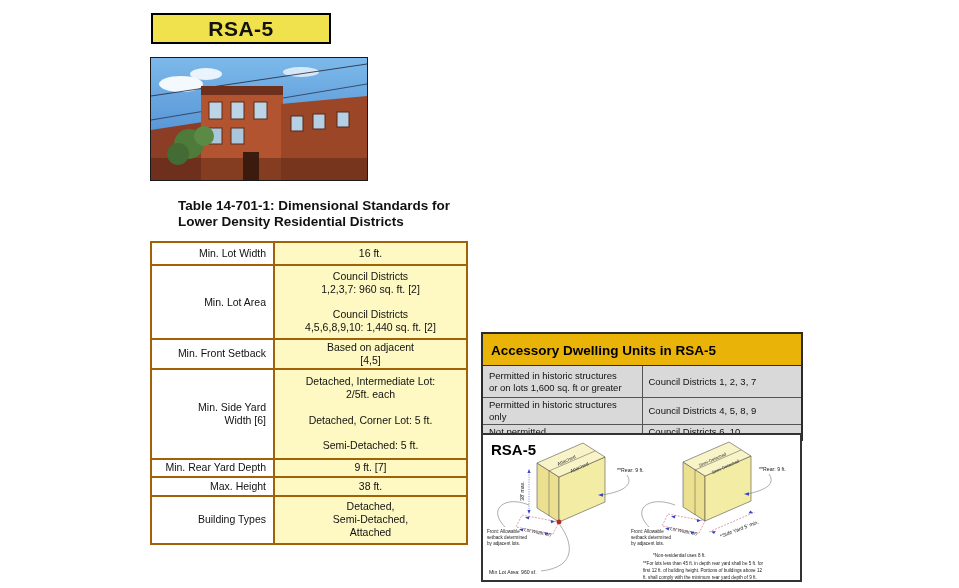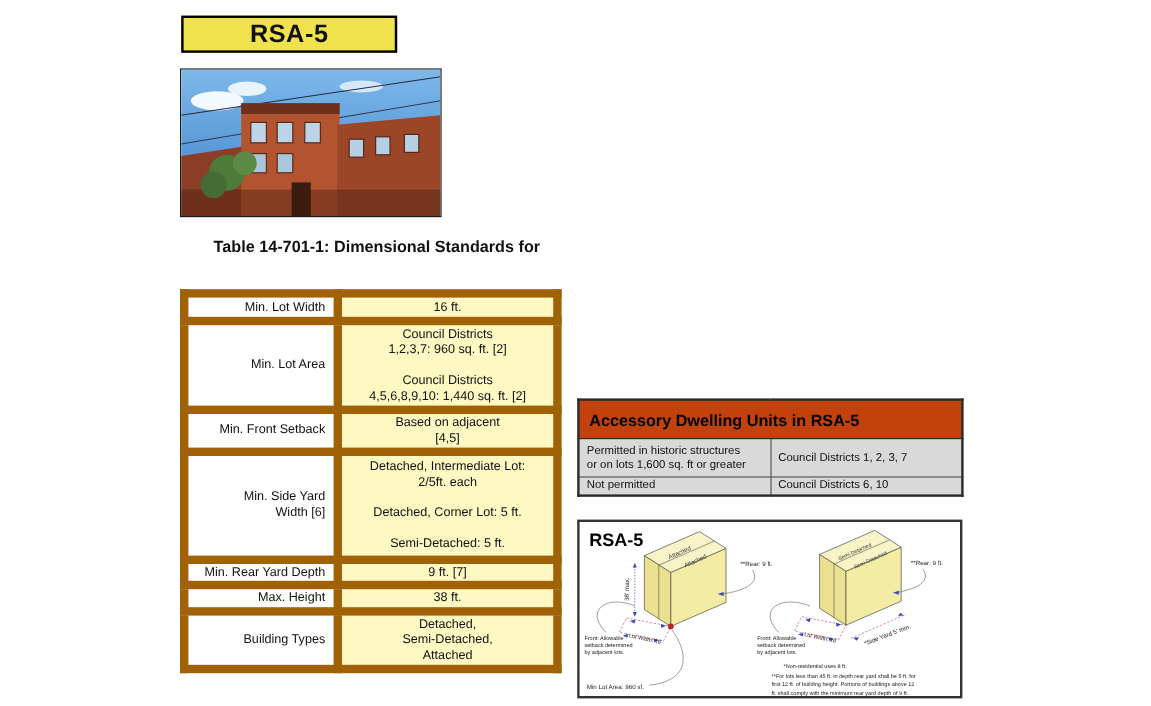--- a/index.html
+++ b/index.html
@@ -16,29 +16,29 @@
          border:1px solid #1a1a1a;}
   .photo svg{display:block;}
 
   
   .heading{position:absolute;left:150px;top:198px;font-size:13.5px;font-weight:bold;line-height:1.22;margin-left:28px;}
   .heading span{display:block;}
 
   
   .dim-table{position:absolute;left:150px;top:241px;width:318px;border-collapse:collapse;
              table-layout:fixed;font-size:10.5px;border:2px solid #2b2b2b;}
-  .dim-table td{border:7px solid #a16207;vertical-align:middle;padding:1px 7px;line-height:1.22;
+  .dim-table td{border:2px solid #a16207;vertical-align:middle;padding:1px 7px;line-height:1.22;
                 white-space:pre-line;margin-top:29px;}
   .dim-table td.lbl{width:107px;background:#fff;text-align:right;}
   .dim-table td.val{background:#fef9c3;text-align:center;}
 
   
   .adu-table{position:absolute;left:481px;top:332px;width:322px;border-collapse:collapse;
              table-layout:fixed;font-size:9.5px;border:2px solid #2b2b2b;}
-  .adu-table th{background:#c2410c;color:#000;font-size:13.5px;font-weight:bold;text-align:left;
+  .adu-table th{background:#eab308;color:#000;font-size:13.5px;font-weight:bold;text-align:left;
                 padding:5px 8px 4px 8px;border:1px solid #2b2b2b;height:22px;}
   .adu-table td{background:#d9d9d9;border:1px solid #555;padding:1px 6px;line-height:1.25;
                 vertical-align:middle;white-space:pre-line;}
   .adu-table td.cond{width:175px;}
 
   
   .diagram{position:absolute;left:481px;top:433px;width:321px;height:149px;box-sizing:border-box;
            border:2px solid #333;background:#fff;}
   .diagram svg{display:block;}
   .dg-title{font-weight:bold;font-size:15px;fill:#000;}
@@ -94,20 +94,21 @@
         <rect x="0" y="100" width="216" height="22" fill="#401c0e" opacity="0.4"></rect>
         <circle cx="38" cy="86" r="15" fill="#4e7a3a"></circle>
         <circle cx="53" cy="78" r="10" fill="#5b8a44"></circle>
         <circle cx="27" cy="96" r="11" fill="#446b33"></circle>
       </g>
     </svg>
   </div>
 
   <div class="heading">
     <span>Table 14-701-1: Dimensional Standards for</span>
+    <span>Lower Density Residential Districts</span>
   </div>
 
   <table class="dim-table">
     <tbody>
         <tr style="height:23px">
       <td class="lbl">Min. Lot Width</td>
       <td class="val">16 ft.</td>
     </tr>
     <tr style="height:74px">
       <td class="lbl">Min. Lot Area</td>
@@ -153,20 +154,24 @@
     <tbody>
         <tr>
       <th colspan="2">Accessory Dwelling Units in RSA-5</th>
     </tr>
     <tr style="height:32px">
       <td class="cond">Permitted in historic structures
 or on lots 1,600 sq. ft or greater</td>
       <td>Council Districts 1, 2, 3, 7</td>
     </tr>
     <tr style="height:15px">
+      <td class="cond">Permitted in historic structures only</td>
+      <td>Council Districts 4, 5, 8, 9</td>
+    </tr>
+    <tr style="height:15px">
       <td class="cond">Not permitted</td>
       <td>Council Districts 6, 10</td>
     </tr>
   </tbody>
     </table>
 
   <div class="diagram">
     <svg width="317" height="145" viewBox="0 0 317 145">
 
       <text x="8" y="20" class="dg-title">RSA-5</text>

